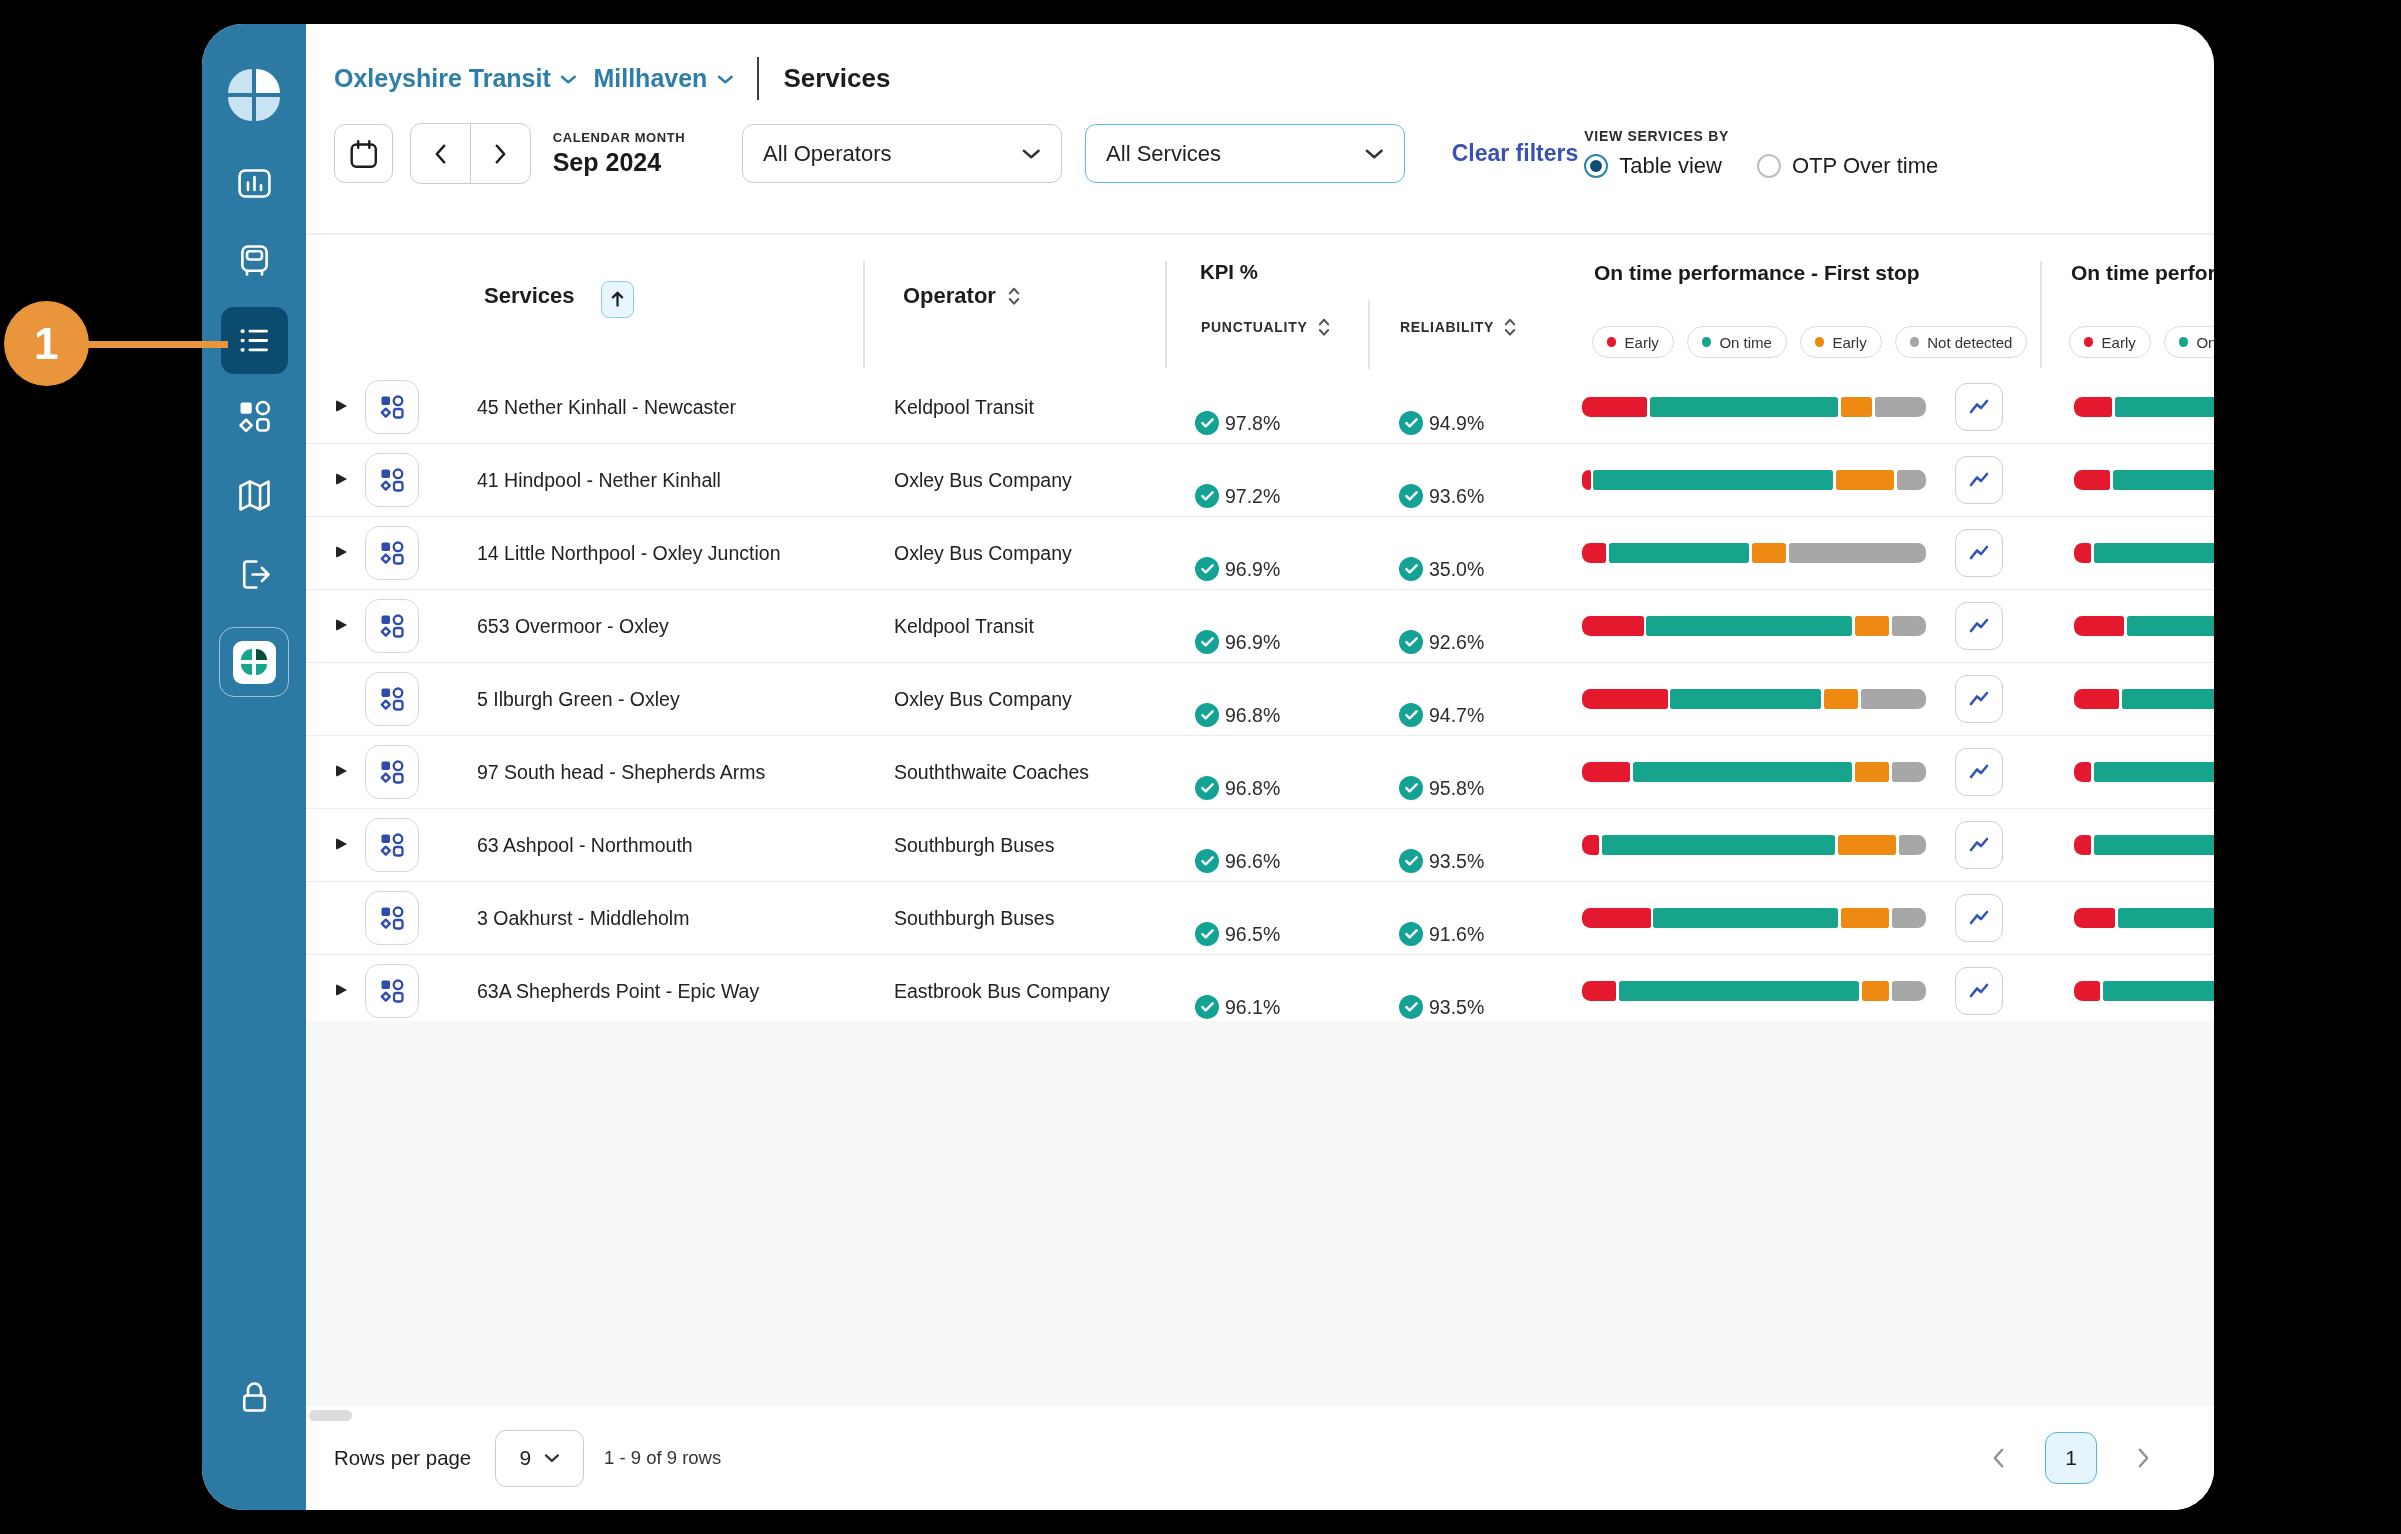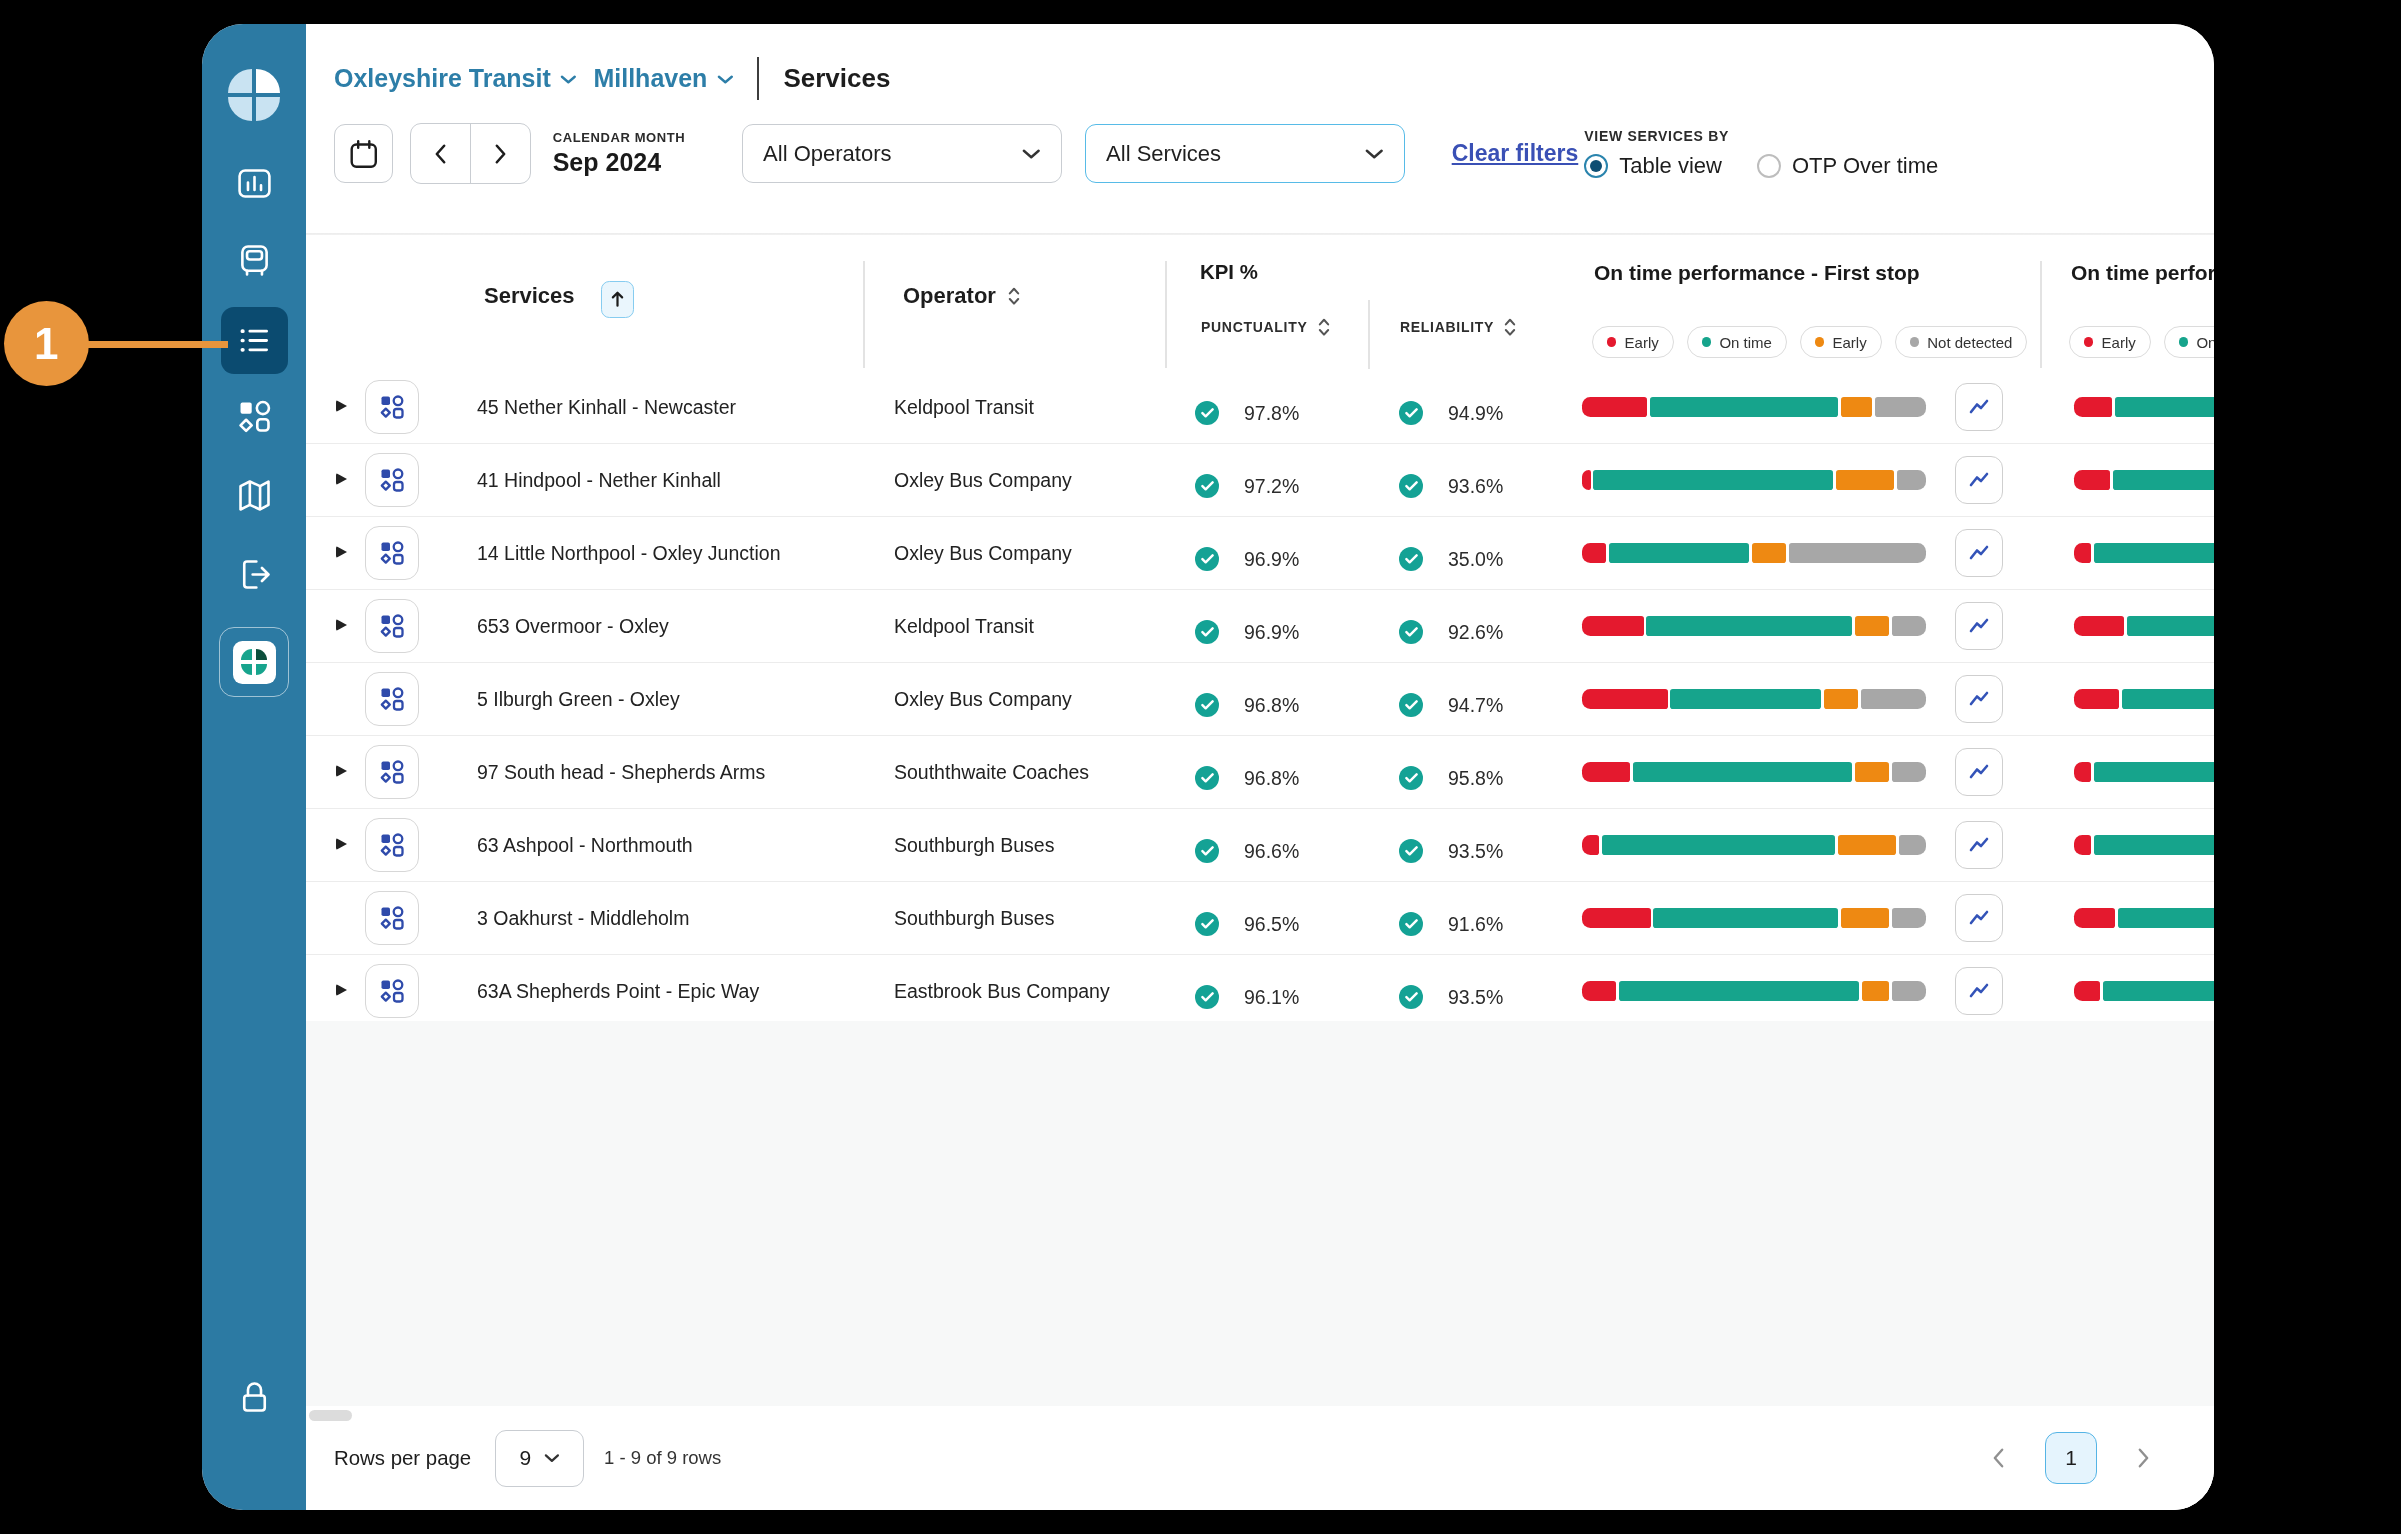--- a/index.html
+++ b/index.html
@@ -46,21 +46,21 @@
   .sq-btn{width:59px;height:59px;border:1.9px solid #c9cdd2;border-radius:11px;background:#fff;display:flex;align-items:center;justify-content:center;cursor:pointer;}
   .nav-group{margin-left:16.7px;width:119px;height:59px;border:1.9px solid #c9cdd2;border-radius:11px;display:flex;background:#fff;}
   .nav-group button{flex:1;border:none;background:none;display:flex;align-items:center;justify-content:center;cursor:pointer;}
   .nav-group button:first-child{border-right:1.9px solid #c9cdd2;}
   .month-block{margin-left:22px;width:148px;display:flex;flex-direction:column;gap:3.7px;}
   .month-label{font-size:13px;font-weight:600;letter-spacing:0.6px;color:#2b2b2b;}
   .month-value{font-size:25px;font-weight:700;color:#1a1a1a;}
   .select{height:59px;border:1.9px solid #c9cdd2;border-radius:11px;background:#fff;display:flex;align-items:center;justify-content:space-between;padding:0 20.4px;font-size:22px;color:#1f1f1f;cursor:pointer;width:320px;box-sizing:border-box;}
   .select.hl{border-color:#57bbe7;}
   .sel-ops{margin-left:41px;} .sel-srv{margin-left:23px;}
-  .clear-link{margin-left:41px;font-size:23px;font-weight:600;color:#3a50b5;background:none;border:none;cursor:pointer;white-space:nowrap;text-decoration:underline;}
+  .clear-link{margin-left:41px;font-size:23px;font-weight:600;color:#3a50b5;background:none;border:none;cursor:pointer;white-space:nowrap;}
   .viewby{display:flex;flex-direction:column;gap:9.3px;}
   .viewby-label{font-size:14px;font-weight:700;letter-spacing:0.7px;color:#2b2b2b;}
   .radios{display:flex;align-items:center;gap:35px;}
   .radio{display:flex;align-items:center;gap:11px;font-size:22px;color:#1d1d1d;cursor:pointer;}
   .rdot{width:24px;height:24px;border-radius:50%;box-sizing:border-box;display:flex;align-items:center;justify-content:center;}
   .rdot.on{border:2.8px solid #2a84ad;}
   .rdot.on i{width:12px;height:12px;border-radius:50%;background:#0e4e73;}
   .rdot.off{border:2.8px solid #bdbdbd;}
   
   .table-top-line{position:absolute;left:0;right:0;top:209px;height:7.4px;background:linear-gradient(#ececec,#ffffff);}
@@ -74,21 +74,21 @@
   .chip{display:inline-flex;align-items:center;gap:8.3px;border:1.9px solid #dcdcdc;border-radius:20.4px;padding:6.5px 14px;font-size:15px;color:#333;background:#fff;margin-top:24px;}
   .chip .dot{width:9.3px;height:9.3px;border-radius:50%;display:inline-block;}
   .sort-btn{width:33px;height:37px;border-radius:8.3px;background:#eaf6fd;border:1.9px solid #86ccf0;display:flex;align-items:center;justify-content:center;cursor:pointer;}
   
   .rows{position:absolute;left:0;right:0;top:347px;}
   .trow{position:relative;height:72px;border-bottom:0.9px solid #ececec;background:#fff;}
   .caret{position:absolute;left:30px;top:29px;width:0;height:0;border-left:11px solid #222;border-top:6.5px solid transparent;border-bottom:6.5px solid transparent;border-radius:1.9px;cursor:pointer;}
   .gridbtn{position:absolute;left:59px;top:9.3px;width:54px;height:54px;border-radius:14px;border:1.9px solid #d7d7d7;background:#fff;display:flex;align-items:center;justify-content:center;cursor:pointer;}
   .cell{position:absolute;top:0;height:72px;display:flex;align-items:center;font-size:19.5px;color:#222;white-space:nowrap;}
   .c-name{left:171px;} .c-op{left:588px;}
-  .kpi{position:absolute;top:6px;height:72px;display:flex;align-items:center;gap:25px;font-size:19.5px;color:#2c2c2c;}
+  .kpi{position:absolute;top:16px;height:72px;display:flex;align-items:center;gap:6px;font-size:19.5px;color:#2c2c2c;}
   .k-p{left:889px;} .k-r{left:1093px;}
   .badge{width:24px;height:24px;border-radius:50%;background:#14a295;display:flex;align-items:center;justify-content:center;flex:0 0 24px;}
   .bar{position:absolute;left:1276px;top:26px;width:344px;height:20.4px;display:flex;gap:2.8px;}
   .bar .seg{display:block;height:100%;border-radius:2.8px;}
   .bar .seg:first-child{border-top-left-radius:8.3px;border-bottom-left-radius:8.3px;}
   .bar .seg:last-child{border-top-right-radius:8.3px;border-bottom-right-radius:8.3px;}
   .bar .seg-fill{flex:1;}
   .lastbar{left:1768px;width:556px;}
   .trendbtn{position:absolute;left:1649px;top:12px;width:48px;height:48px;border-radius:12px;border:1.9px solid #cfcfcf;background:#fff;display:flex;align-items:center;justify-content:center;cursor:pointer;}
   

